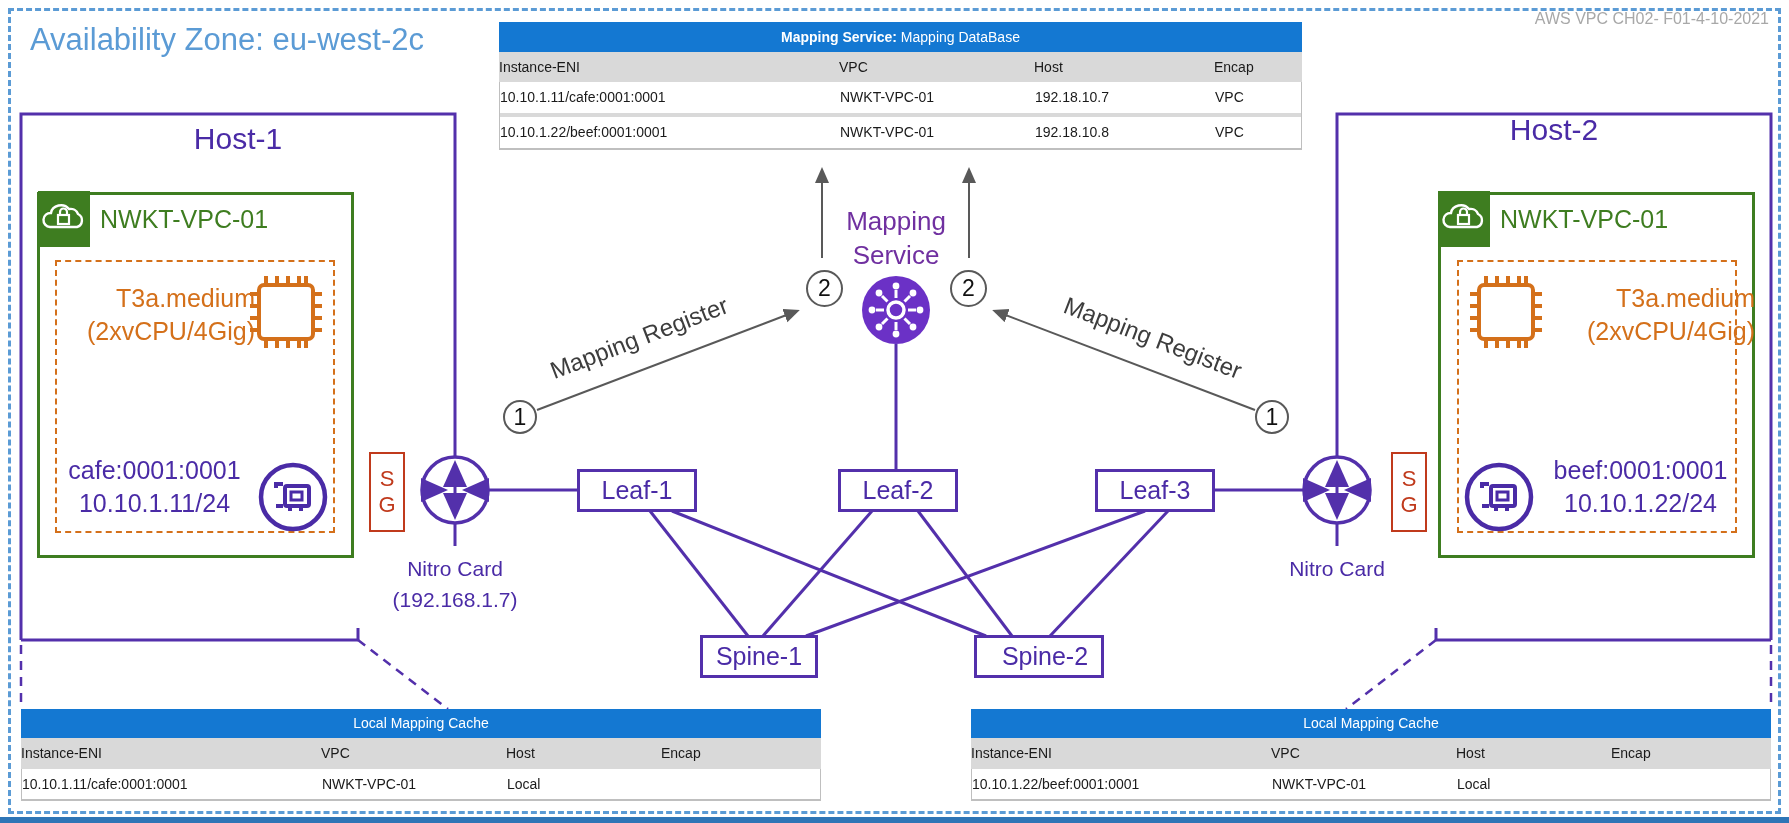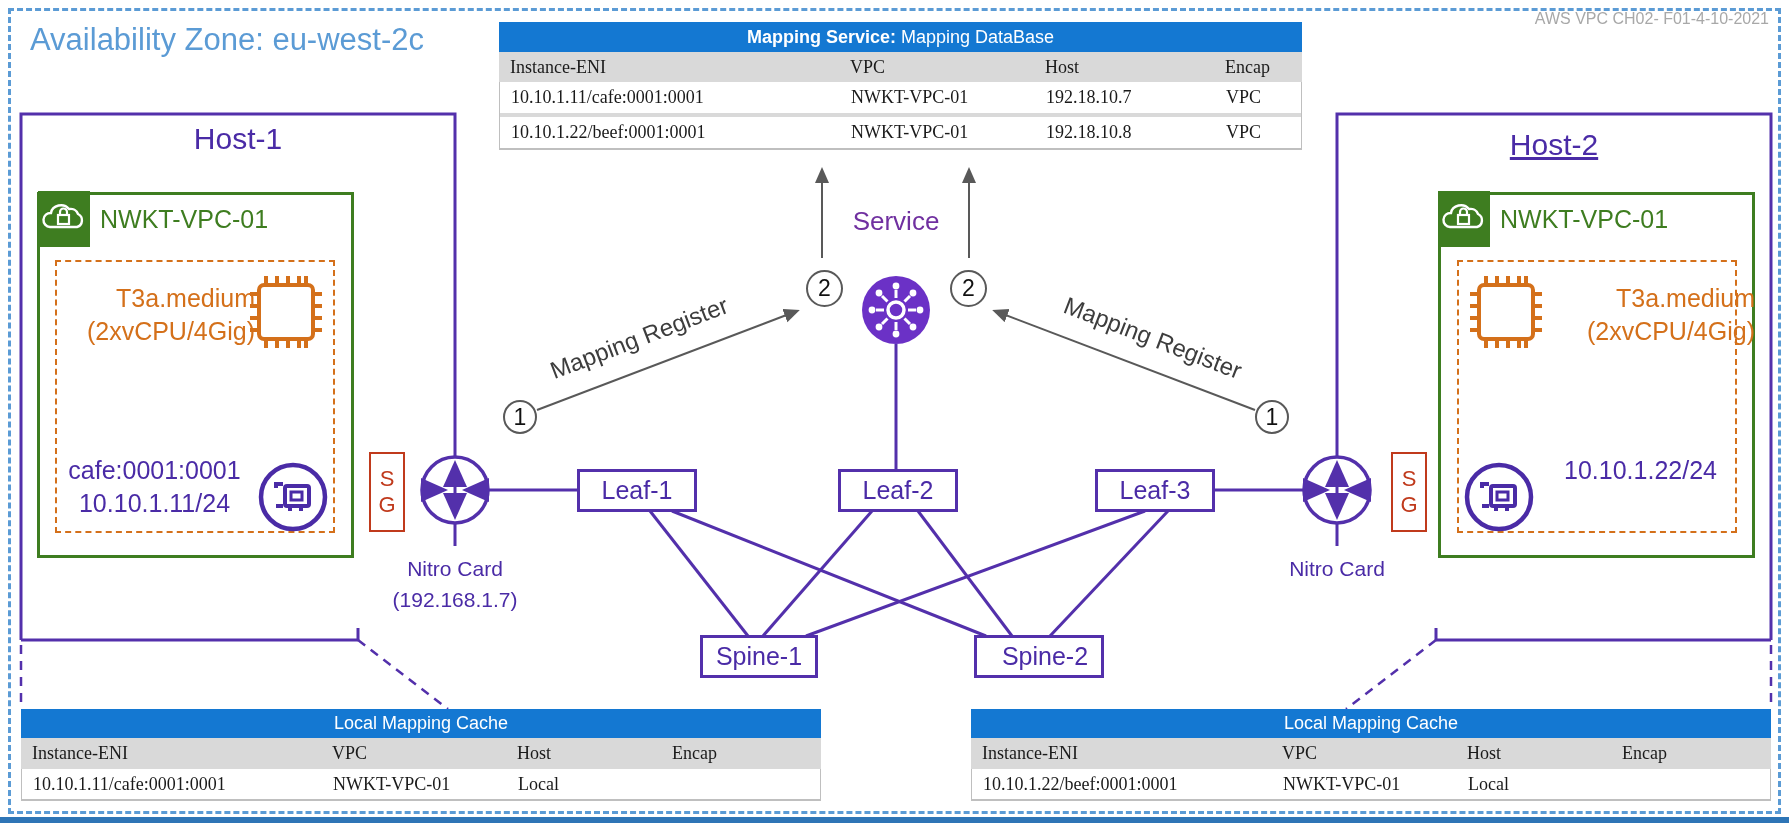--- a/index.html
+++ b/index.html
@@ -7,29 +7,29 @@
          font-family:"Liberation Sans",sans-serif;overflow:hidden;}
   .abs{position:absolute;}
   svg#wires{position:absolute;left:0;top:0;z-index:2;pointer-events:none;}
 
   .az-border{left:8px;top:8px;width:1767px;height:800px;border:3px dashed #5b9bd5;z-index:0;}
   .bottom-rule{left:0;top:817px;width:1789px;height:6px;background:#2e75b6;z-index:0;}
   .az-title{left:30px;top:22px;font-size:31px;color:#5b9bd5;z-index:3;}
   .caption{right:20px;top:10px;font-size:16px;color:#a8a8a8;z-index:3;}
 
   
-  .dtable{z-index:3;font-size:18px;color:#1a1a1a;}
+  .dtable{z-index:3;font-size:14px;color:#1a1a1a;}
   .trow{display:grid;}
   .map-cols{grid-template-columns:340px 195px 180px 88px;}
   .cache-cols{grid-template-columns:300px 185px 155px 160px;}
   .t-title{background:#1478d2;color:#ffffff;text-align:center;}
   .t-title .bold{font-weight:bold;}
   .t-head{background:#d9d9d9;}
   .t-data{background:#ffffff;border-left:1px solid #bfbfbf;border-right:1px solid #bfbfbf;}
-  .t-cell{padding-left:11px;white-space:nowrap;overflow:hidden;font-family:Liberation Serif, serif;}
+  .t-cell{white-space:nowrap;overflow:hidden;}
 
   .map-title{line-height:30px;height:30px;}
   .map-head .t-cell{line-height:30px;height:30px;}
   .map-row1 .t-cell{line-height:31px;height:31px;}
   .map-sep{height:4px;background:#d9d9d9;border-left:1px solid #bfbfbf;border-right:1px solid #bfbfbf;}
   .map-row2 .t-cell{line-height:31px;height:31px;}
   .map-row2{border-bottom:2px solid #bfbfbf;}
 
   .cache-title{line-height:29px;height:29px;}
   .cache-head .t-cell{line-height:31px;height:31px;}
@@ -270,40 +270,42 @@
   </div>
   <div class="abs sg-box" style="left:369px;top:452px;">
     <div>S</div>
     <div>G</div>
   </div>
   <div class="abs nitro-label" style="left:330px;top:553px;">
     <div>Nitro Card</div>
     <div>(192.168.1.7)</div>
   </div>
 
-  <div class="abs host-title" style="left:1404px;top:128px;text-decoration:underline;">Host-2</div>
+  <div class="abs host-title" style="left:1404px;top:113px;">Host-2</div>
   <div class="abs vpc-box" style="left:1438px;top:192px;"></div>
   <div class="abs vpc-name" style="left:1500px;top:205px;">NWKT-VPC-01</div>
   <div class="abs inst-box" style="left:1457px;top:260px;"></div>
   <div class="abs inst-type" style="left:1540px;top:282px;">
     <div>T3a.medium</div>
     <div>(2xvCPU/4Gig)</div>
   </div>
   <div class="abs eni-text" style="left:1528px;top:454px;">
+    <div>beef:0001:0001</div>
     <div>10.10.1.22/24</div>
   </div>
   <div class="abs sg-box" style="left:1391px;top:452px;">
     <div>S</div>
     <div>G</div>
   </div>
   <div class="abs nitro-label" style="left:1212px;top:553px;">
     <div>Nitro Card</div>
   </div>
 
   <div class="abs ms-label" style="left:796px;top:204px;">
+    <div>Mapping</div>
     <div>Service</div>
   </div>
   <div class="abs reg-label rot-l" style="left:510px;top:324px;">Mapping Register</div>
   <div class="abs reg-label rot-r" style="left:1022px;top:324px;">Mapping Register</div>
   <div class="abs numcircle c1" style="left:503px;top:400px;">1</div>
   <div class="abs numcircle c1" style="left:1255px;top:400px;">1</div>
   <div class="abs numcircle c2" style="left:806px;top:270px;">2</div>
   <div class="abs numcircle c2" style="left:950px;top:270px;">2</div>
 
   <div class="abs nbox leaf" style="left:577px;top:469px;">Leaf-1</div>

